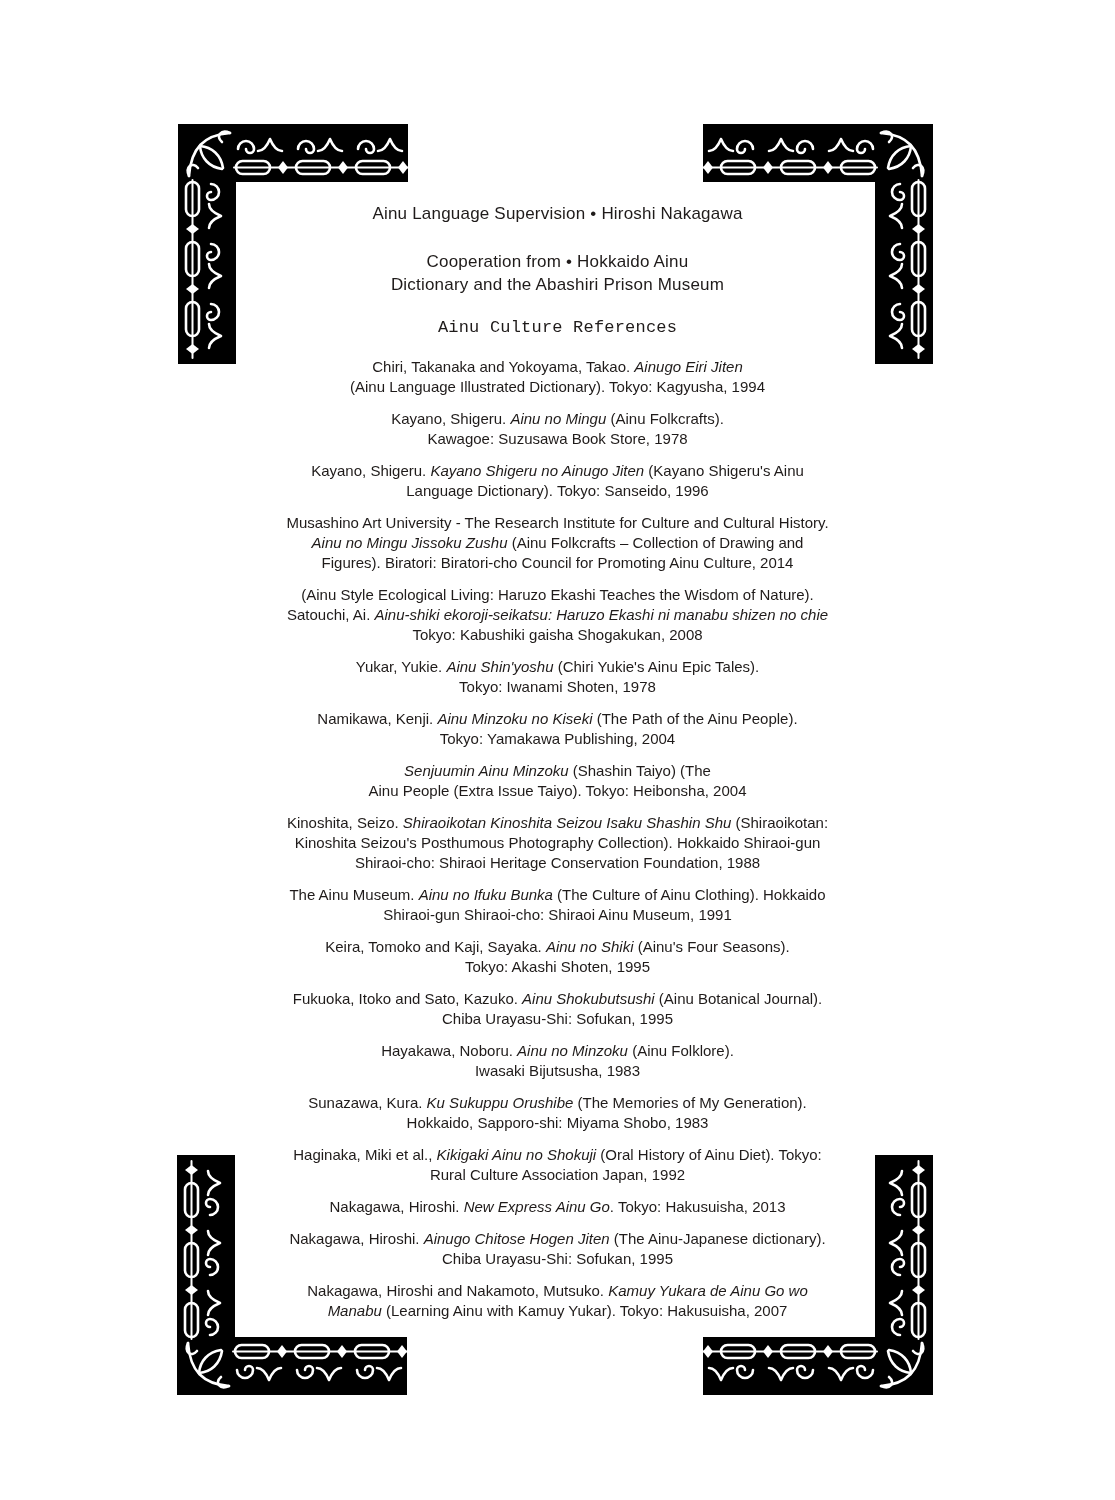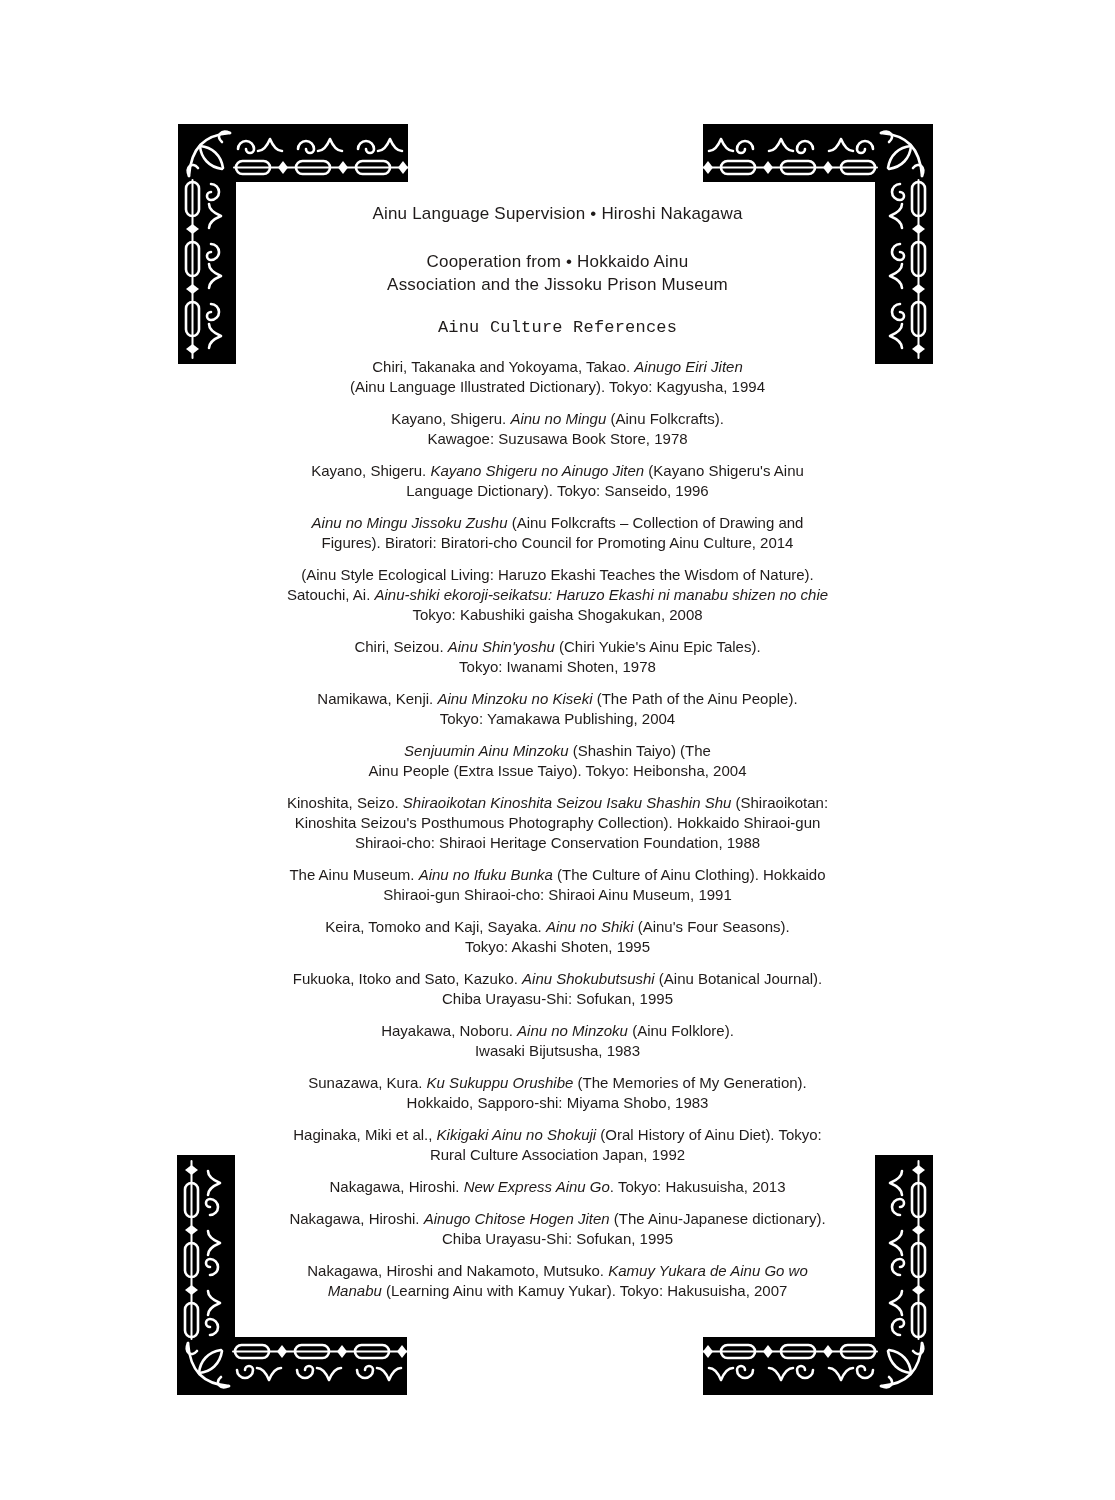--- a/index.html
+++ b/index.html
@@ -78,47 +78,48 @@
       <use href="#cornerL"></use>
     </svg>
   <svg class="corner c-br" viewBox="0 0 230 240">
       <use href="#cornerL"></use>
     </svg>
 
   <div class="content">
     <div class="h supervision">Ainu Language Supervision • Hiroshi Nakagawa</div>
     <div class="h coop">
       <span>Cooperation from • Hokkaido Ainu</span>
-      <span>Association and the Jissoku Prison Museum</span>
+      <span>Dictionary and the Abashiri Prison Museum</span>
     </div>
     <div class="h heading">Ainu Culture References</div>
     <div id="refs">
         <p class="ref">
           <span class="ln"><span>Chiri, Takanaka and Yokoyama, Takao. </span><i>Ainugo Eiri Jiten</i></span>
           <span class="ln"><span>(Ainu Language Illustrated Dictionary). Tokyo: Kagyusha, 1994</span></span>
         </p>
         <p class="ref">
           <span class="ln"><span>Kayano, Shigeru. </span><i>Ainu no Mingu</i><span> (Ainu Folkcrafts).</span></span>
           <span class="ln"><span>Kawagoe: Suzusawa Book Store, 1978</span></span>
         </p>
         <p class="ref">
           <span class="ln"><span>Kayano, Shigeru. </span><i>Kayano Shigeru no Ainugo Jiten</i><span> (Kayano Shigeru's Ainu</span></span>
           <span class="ln"><span>Language Dictionary). Tokyo: Sanseido, 1996</span></span>
         </p>
         <p class="ref">
+          <span class="ln"><span>Musashino Art University - The Research Institute for Culture and Cultural History.</span></span>
           <span class="ln"><i>Ainu no Mingu Jissoku Zushu</i><span> (Ainu Folkcrafts – Collection of Drawing and</span></span>
           <span class="ln"><span>Figures). Biratori: Biratori-cho Council for Promoting Ainu Culture, 2014</span></span>
         </p>
         <p class="ref">
           <span class="ln"><span>(Ainu Style Ecological Living: Haruzo Ekashi Teaches the Wisdom of Nature).</span></span>
           <span class="ln"><span>Satouchi, Ai. </span><i>Ainu-shiki ekoroji-seikatsu: Haruzo Ekashi ni manabu shizen no chie</i></span>
           <span class="ln"><span>Tokyo: Kabushiki gaisha Shogakukan, 2008</span></span>
         </p>
         <p class="ref">
-          <span class="ln"><span>Chiri, Seizou. </span><i>Ainu Shin'yoshu</i><span> (Chiri Yukie's Ainu Epic Tales).</span></span>
+          <span class="ln"><span>Yukar, Yukie. </span><i>Ainu Shin'yoshu</i><span> (Chiri Yukie's Ainu Epic Tales).</span></span>
           <span class="ln"><span>Tokyo: Iwanami Shoten, 1978</span></span>
         </p>
         <p class="ref">
           <span class="ln"><span>Namikawa, Kenji. </span><i>Ainu Minzoku no Kiseki</i><span> (The Path of the Ainu People).</span></span>
           <span class="ln"><span>Tokyo: Yamakawa Publishing, 2004</span></span>
         </p>
         <p class="ref">
           <span class="ln"><i>Senjuumin Ainu Minzoku</i><span> (Shashin Taiyo) (The</span></span>
           <span class="ln"><span>Ainu People (Extra Issue Taiyo). Tokyo: Heibonsha, 2004</span></span>
         </p>

